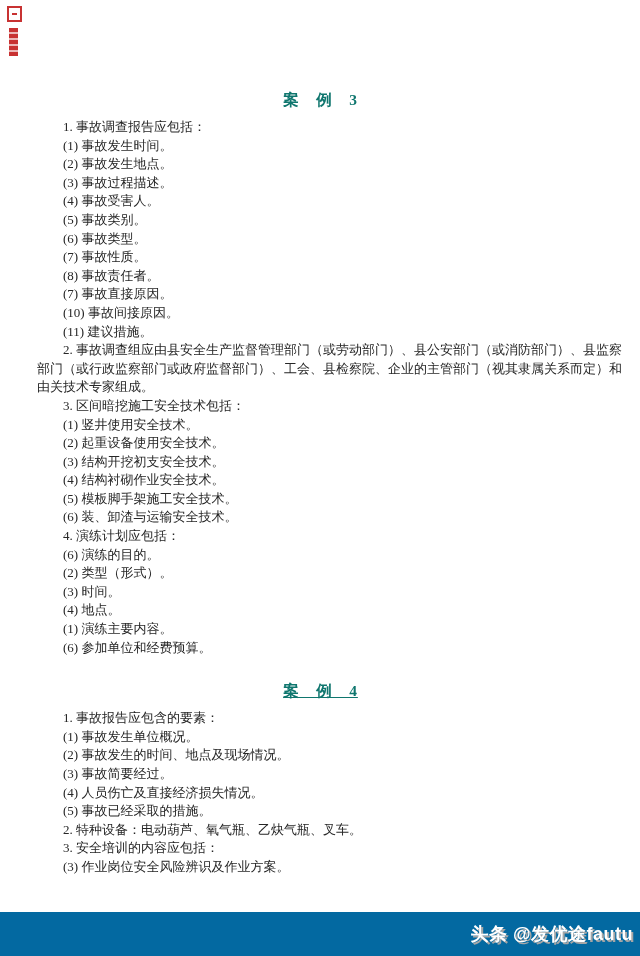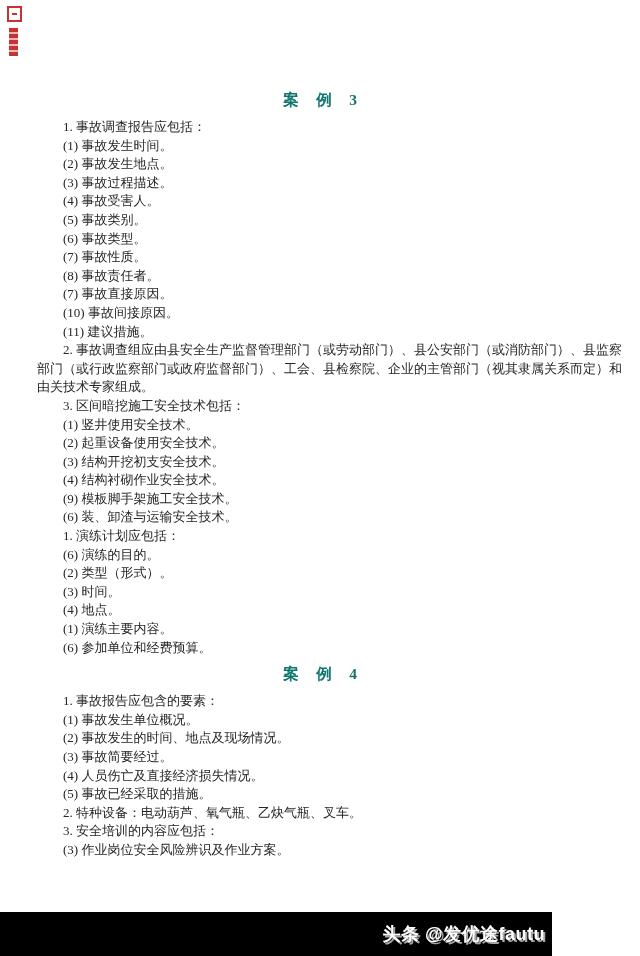--- a/index.html
+++ b/index.html
@@ -27,21 +27,22 @@
   .sec-title {
     text-align: center;
     font-weight: bold;
     font-size: 15.5px;
     line-height: 19px;
     margin: 0 18px 9px 0;
     letter-spacing: 1px;
     color: #0f766e;
   }
   .sec-title.later {
-    margin-top: 7px;
+    margin-top: 24px;
+    text-decoration: underline;
   }
   .doc p {
     margin: 0;
     font-size: 13px;
     line-height: 18.6px;
     text-indent: 2em;
     text-align: justify;
     letter-spacing: 0;
   }
   
@@ -68,23 +69,23 @@
     top: 22px;
     width: 9px;
     height: 28px;
     background: repeating-linear-gradient(
       to bottom, #c83232 0 4px, rgba(200,50,50,.35) 4px 6px);
   }
   .watermark-band {
     position: absolute;
     left: 0;
     top: 912px;
-    width: 552px;
+    width: 640px;
     height: 44px;
-    background: #000000;
+    background: #0369a1;
     display: flex;
     align-items: center;
     justify-content: flex-end;
     padding-right: 7px;
     box-sizing: border-box;
   }
   .watermark {
     font-family: "Liberation Sans", sans-serif;
     font-size: 18px;
     font-weight: bold;
@@ -118,23 +119,23 @@
       <p>(8) 事故责任者。</p>
       <p>(7) 事故直接原因。</p>
       <p>(10) 事故间接原因。</p>
       <p>(11) 建议措施。</p>
       <p>2. 事故调查组应由县安全生产监督管理部门（或劳动部门）、县公安部门（或消防部门）、县监察部门（或行政监察部门或政府监督部门）、工会、县检察院、企业的主管部门（视其隶属关系而定）和由关技术专家组成。</p>
       <p>3. 区间暗挖施工安全技术包括：</p>
       <p>(1) 竖井使用安全技术。</p>
       <p>(2) 起重设备使用安全技术。</p>
       <p>(3) 结构开挖初支安全技术。</p>
       <p>(4) 结构衬砌作业安全技术。</p>
-      <p>(9) 模板脚手架施工安全技术。</p>
+      <p>(5) 模板脚手架施工安全技术。</p>
       <p>(6) 装、卸渣与运输安全技术。</p>
-      <p>1. 演练计划应包括：</p>
+      <p>4. 演练计划应包括：</p>
       <p>(6) 演练的目的。</p>
       <p>(2) 类型（形式）。</p>
       <p>(3) 时间。</p>
       <p>(4) 地点。</p>
       <p>(1) 演练主要内容。</p>
       <p>(6) 参加单位和经费预算。</p>
       <div class="sec-title later">案　例　4</div>
       <p>1. 事故报告应包含的要素：</p>
       <p>(1) 事故发生单位概况。</p>
       <p>(2) 事故发生的时间、地点及现场情况。</p>

